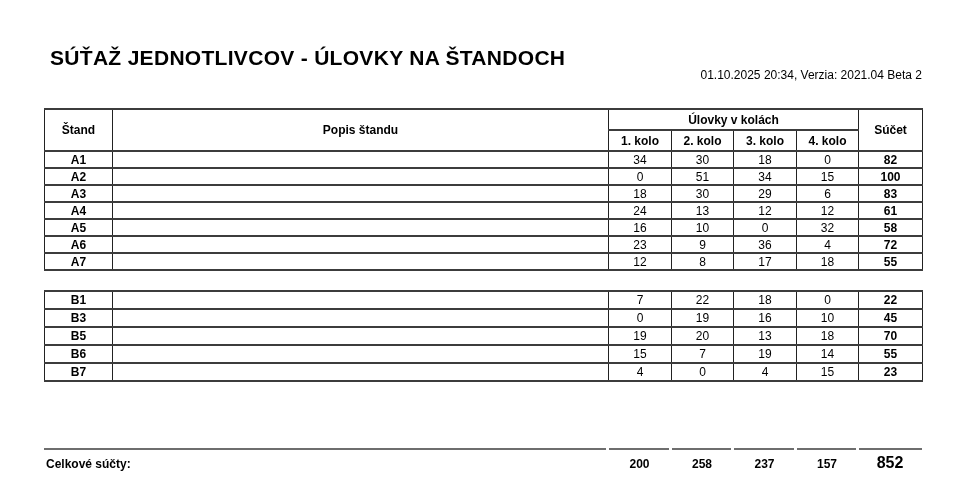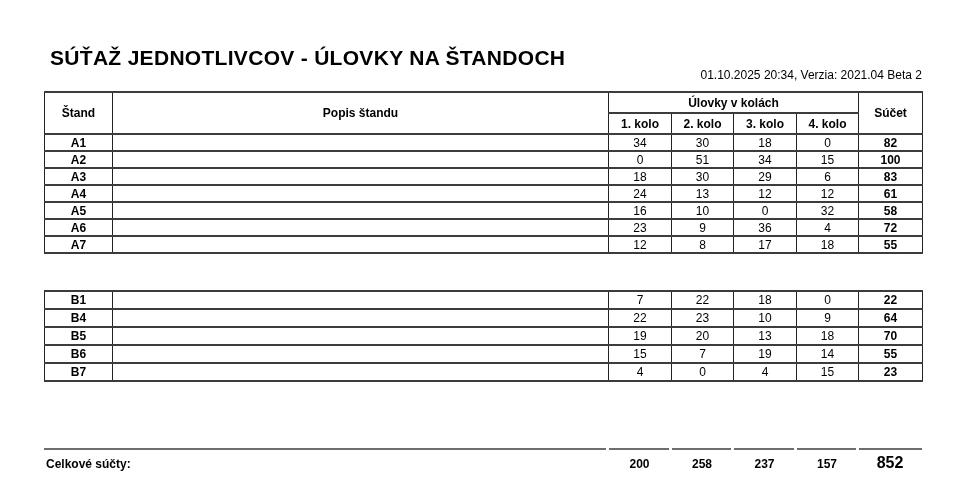--- a/index.html
+++ b/index.html
@@ -25,21 +25,21 @@
   }
   .meta{
     position:absolute; top:68px; right:50px;
     font-size:12px; white-space:nowrap;
   }
   table.grid{
     position:absolute; left:44px;
     border-collapse:collapse; table-layout:fixed;
     width:878px;
   }
-  .tbl-a{ top:91px; }
+  .tbl-a{ top:108px; }
   .tbl-b{ top:290px; }
   col.c-stand{ width:68px; }
   col.c-popis{ width:496px; }
   col.c-k1{ width:63px; }
   col.c-k2{ width:62px; }
   col.c-k3{ width:63px; }
   col.c-k4{ width:62px; }
   col.c-sum{ width:64px; }
   .grid th, .grid td{
     border-left:1px solid var(--v-border);
@@ -188,27 +188,27 @@
         <tr>
       <td class="stand">B1</td>
       <td class="popis"></td>
       <td class="kolo">7</td>
       <td class="kolo">22</td>
       <td class="kolo">18</td>
       <td class="kolo">0</td>
       <td class="sum">22</td>
     </tr>
         <tr>
-      <td class="stand">B4</td>
-      <td class="popis"></td>
-      <td class="kolo">22</td>
-      <td class="kolo">23</td>
+      <td class="stand">B3</td>
+      <td class="popis"></td>
+      <td class="kolo">0</td>
+      <td class="kolo">19</td>
+      <td class="kolo">16</td>
       <td class="kolo">10</td>
-      <td class="kolo">9</td>
-      <td class="sum">64</td>
+      <td class="sum">45</td>
     </tr>
         <tr>
       <td class="stand">B5</td>
       <td class="popis"></td>
       <td class="kolo">19</td>
       <td class="kolo">20</td>
       <td class="kolo">13</td>
       <td class="kolo">18</td>
       <td class="sum">70</td>
     </tr>

